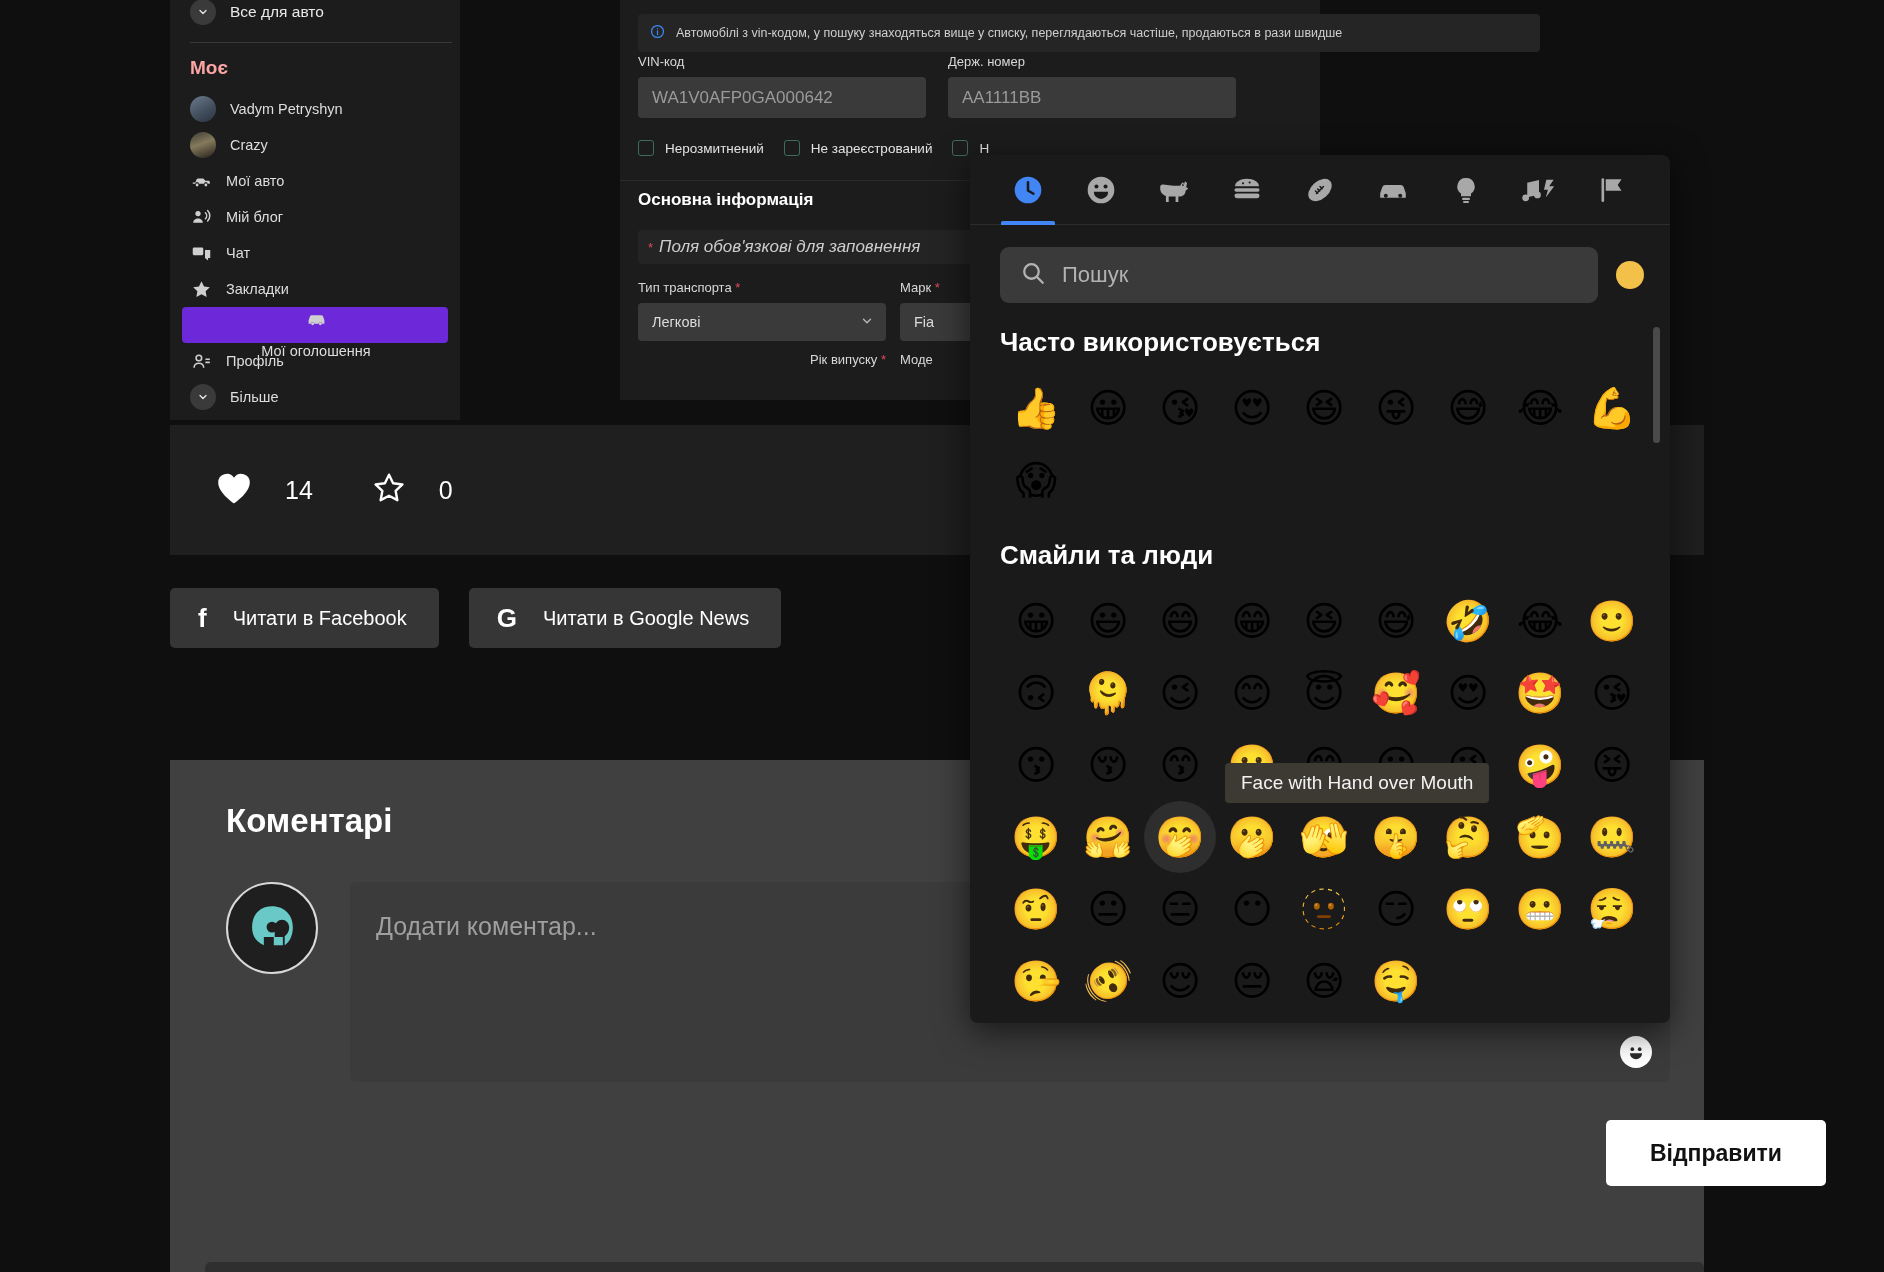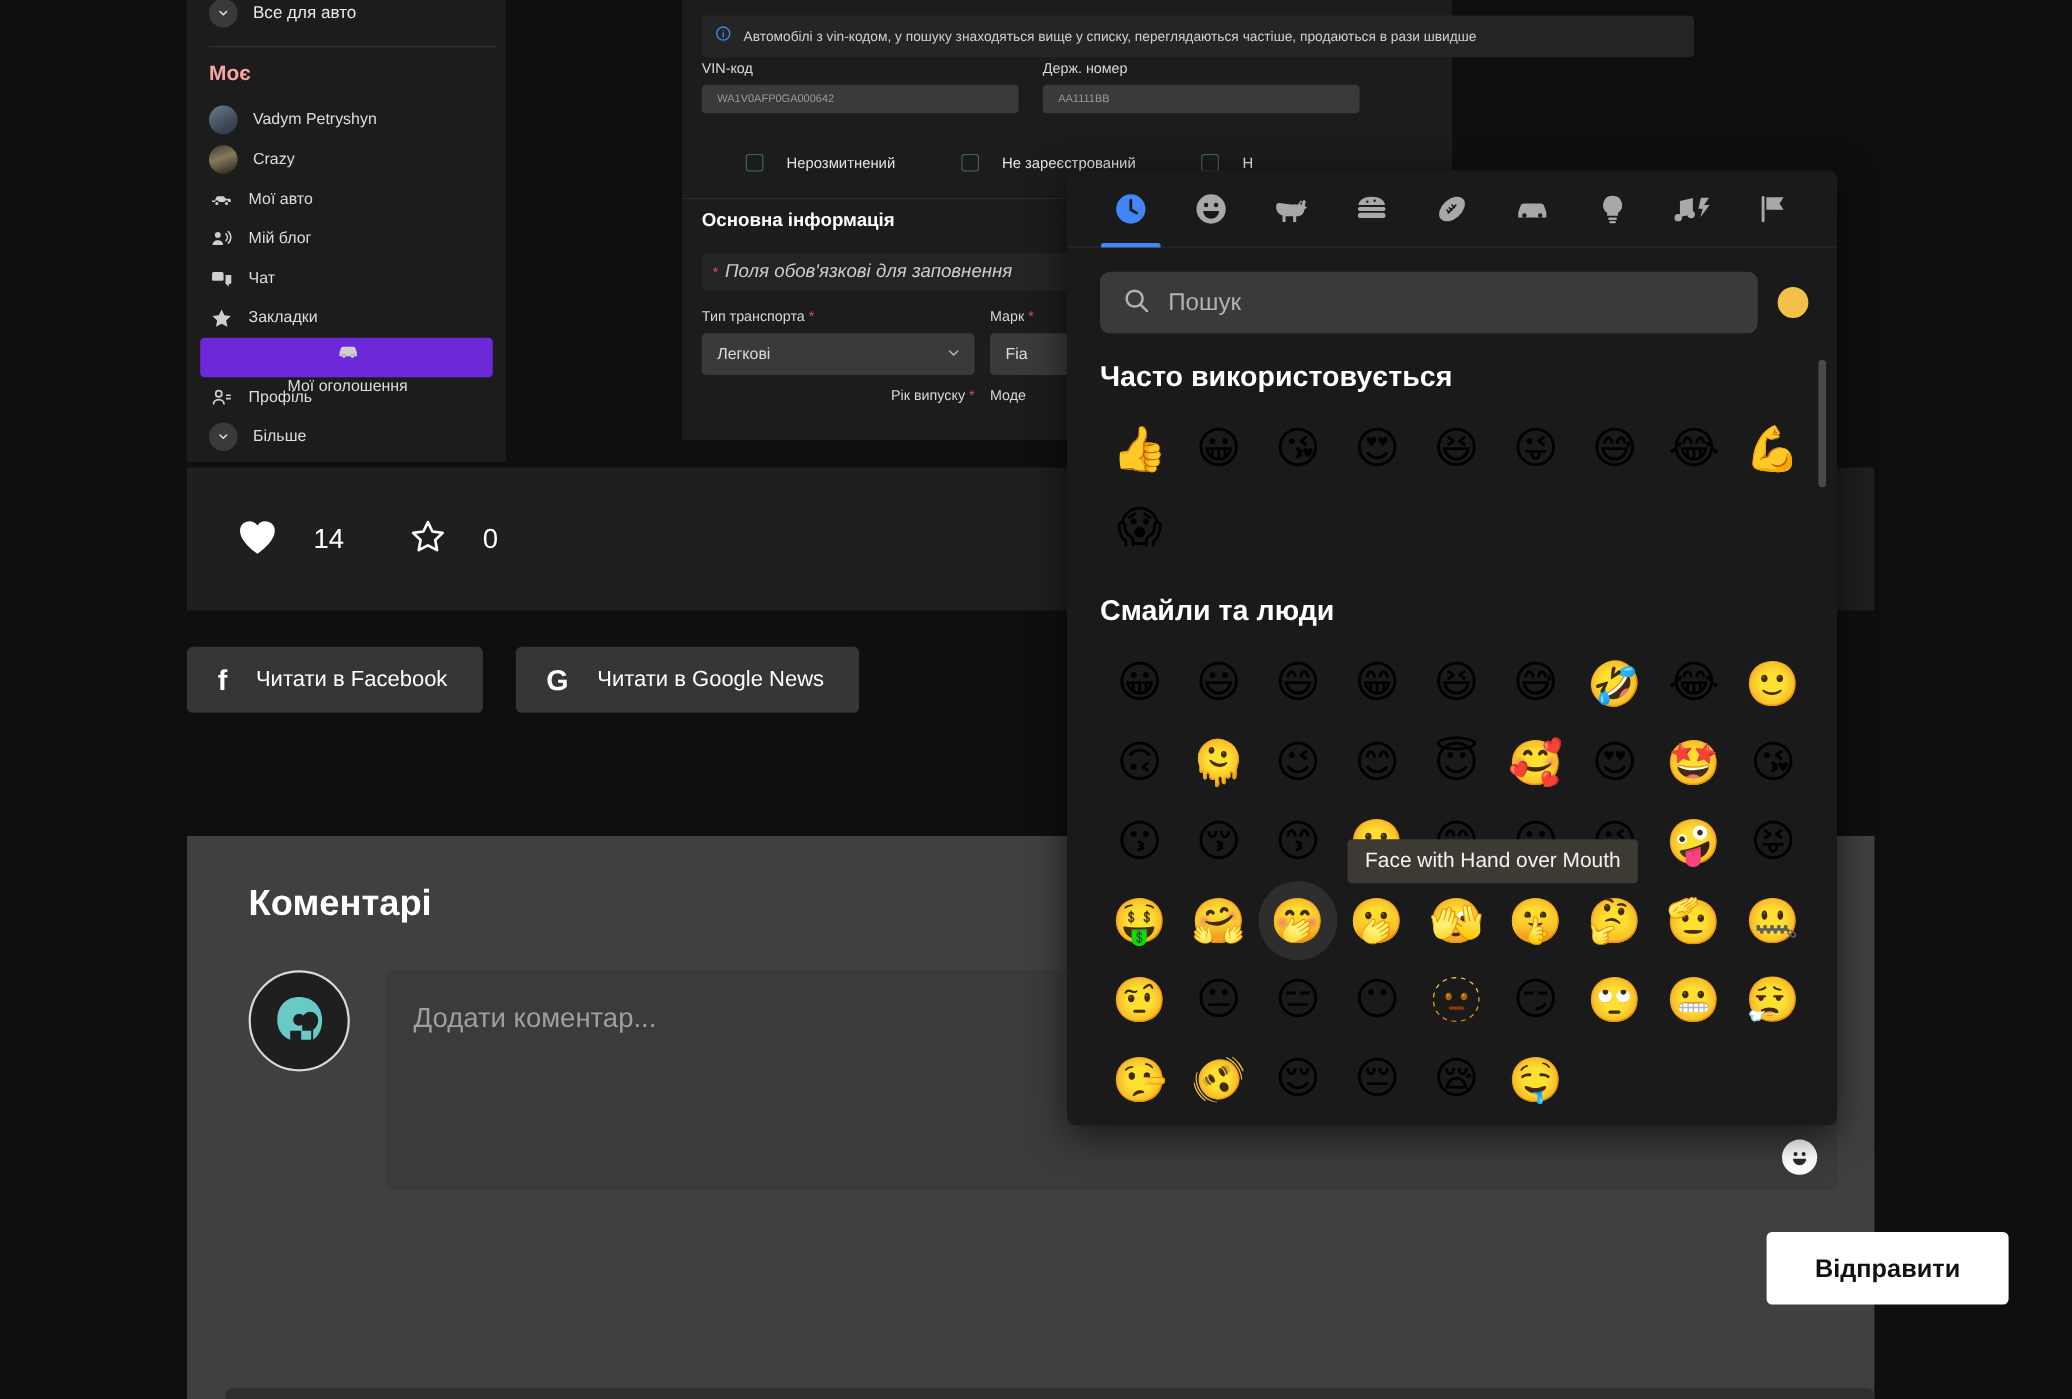--- a/index.html
+++ b/index.html
@@ -50,28 +50,28 @@
   }
   .notice {
     position:absolute; left: 18px; top: 34px; width: 902px; height: 38px;
     background:#252525; border-radius:4px; display:flex; align-items:center; gap:10px;
     padding: 0 12px;
   }
   .notice .t { color:#cfcfcf; font-size:12.5px; white-space:nowrap; }
   .info-ic { color:#3d87f5; flex:0 0 16px; }
   .fld-label { color:#d8d8d8; font-size:13px; }
   .fld-box {
-    background:#3a3a3a; border-radius:4px; height:26px;
+    background:#3a3a3a; border-radius:4px; height:41px;
     display:flex; align-items:center; padding: 0 14px;
-    color:#9a9a9a; font-size:10px;
+    color:#9a9a9a; font-size:17px;
   }
   .f-vin { position:absolute; left:18px; top:74px; width:288px; }
   .f-num { position:absolute; left:328px; top:74px; width:288px; }
   .chk-row { position:absolute; left:18px; top:160px; display:flex; align-items:center; gap:0; }
-  .chk { display:flex; align-items:center; gap:21px; margin-right:20px;margin-left:40px; }
+  .chk { display:flex; align-items:center; gap:11px; margin-right:20px; }
   .chk .bx { width:16px; height:16px; border:1.6px solid #3f6b5d; border-radius:3px; }
   .chk .cl { color:#e3e3e3; font-size:13.5px; white-space:nowrap; }
   .sect-div { position:absolute; left:0; top:200px; width:700px; height:1px; background:#2a2a2a; }
   .sect-title { position:absolute; left:18px; top:210px; color:#fff; font-size:17px; font-weight:bold; }
   .req-note {
     position:absolute; left:18px; top:250px; width:430px; height:34px;
     background:#242424; border-radius:4px; display:flex; align-items:center; gap:6px; padding:0 10px;
   }
   .req-note .st { color:#e04a5a; font-size:13px; }
   .req-note .tx { color:#cdcdcd; font-size:17px;font-style:italic; }

